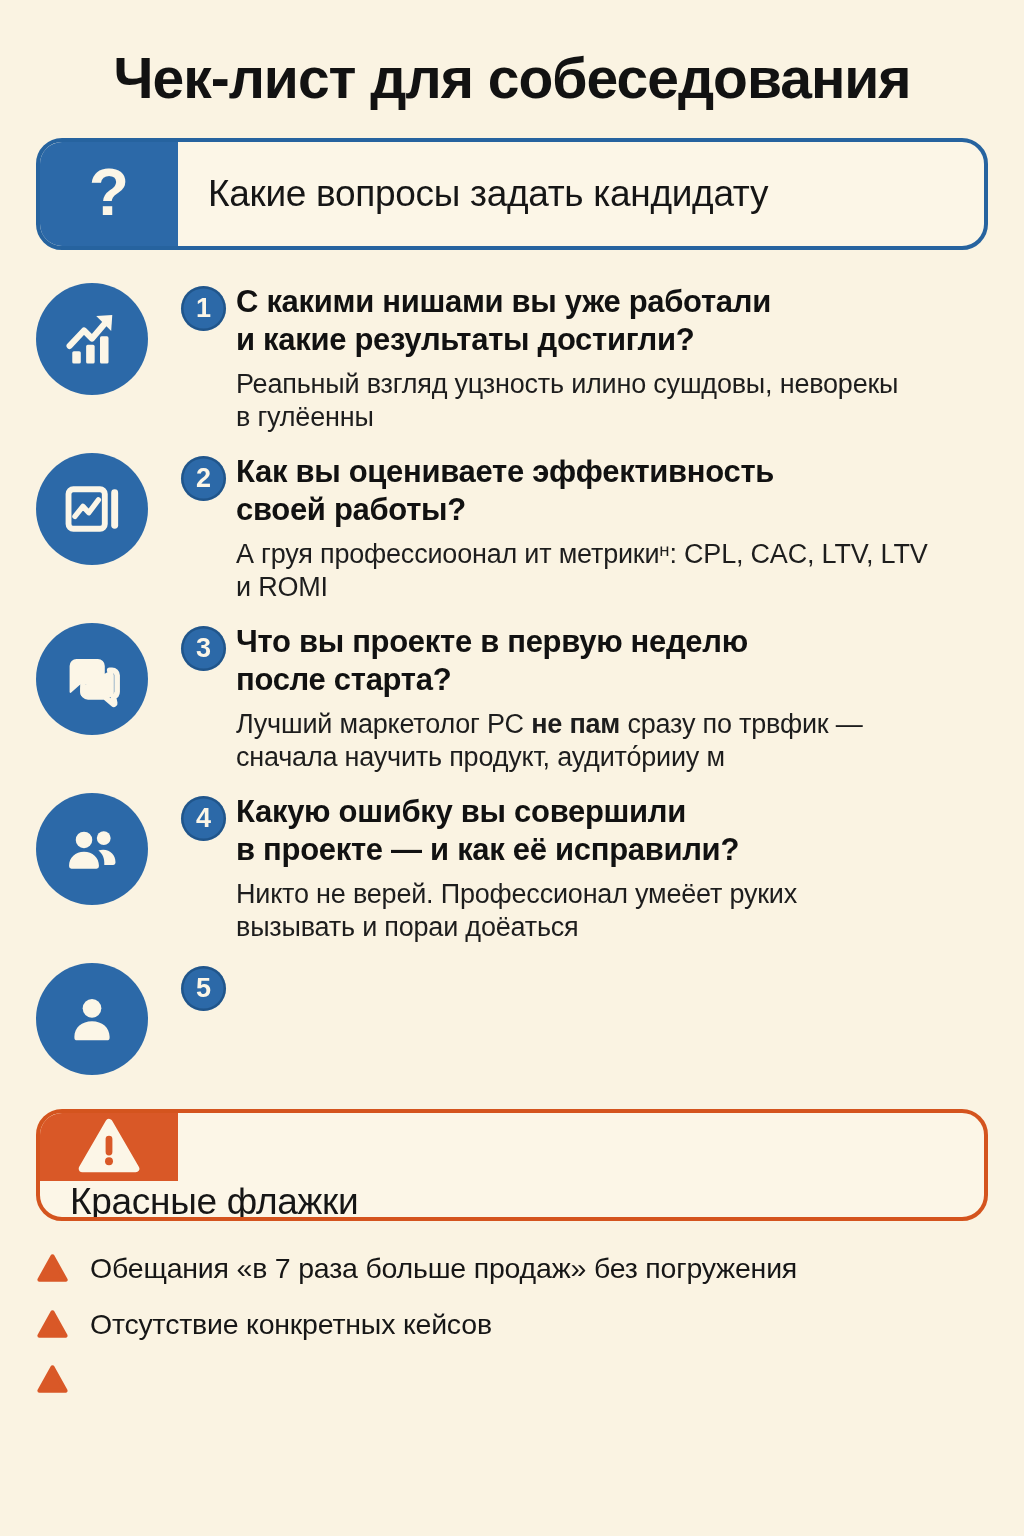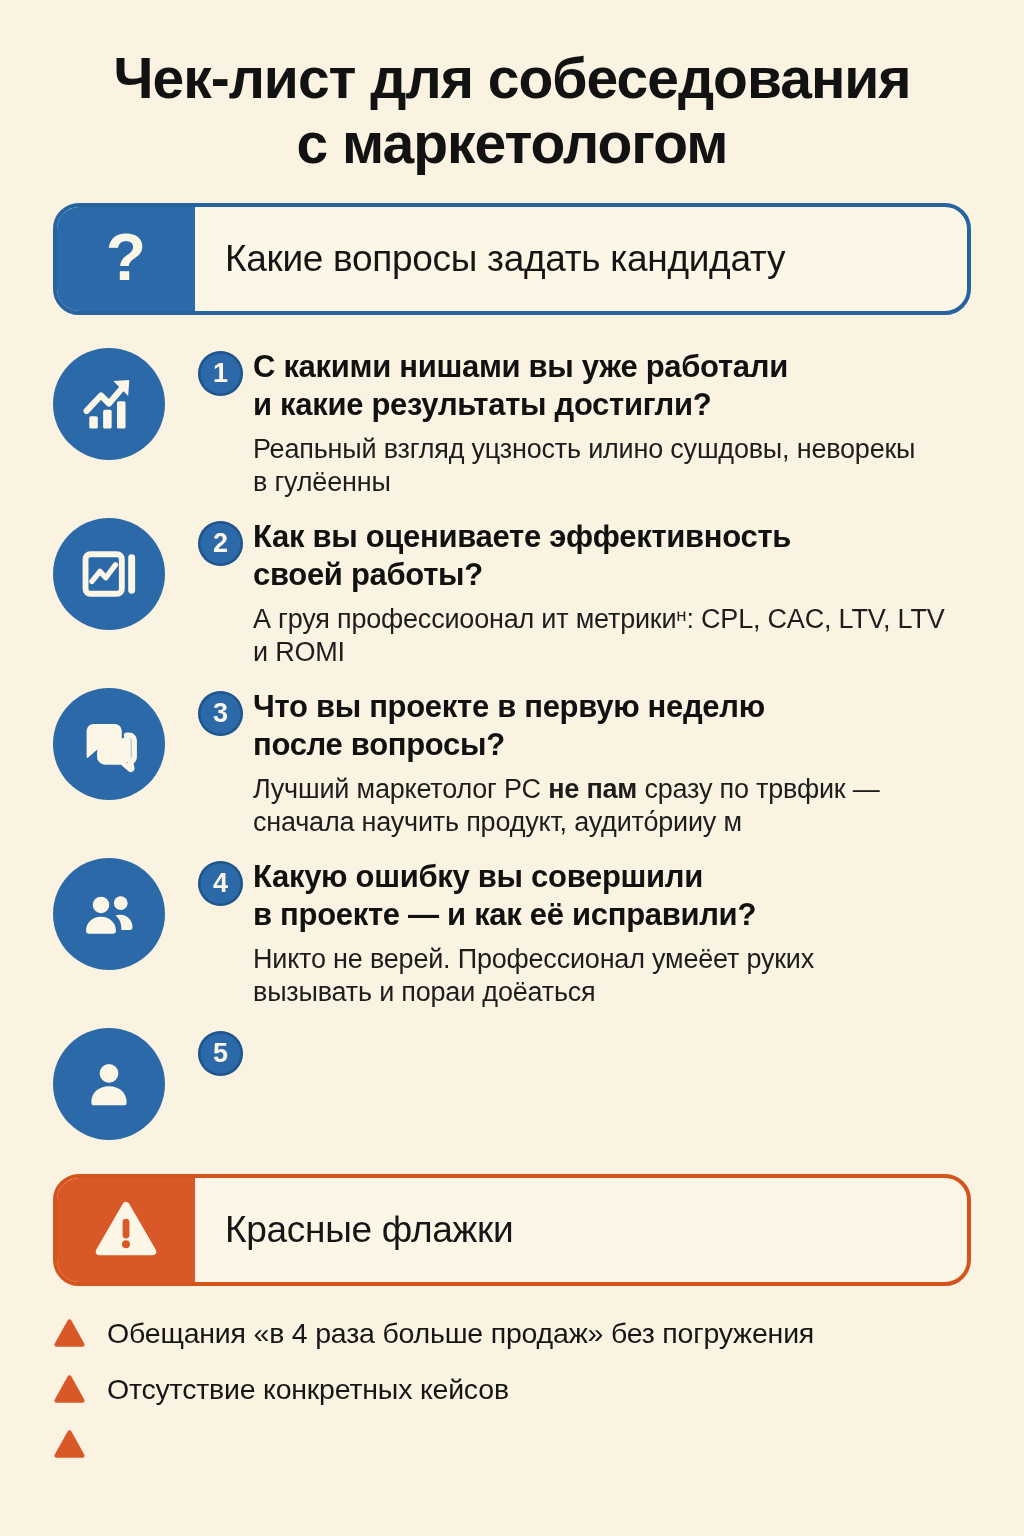--- a/index.html
+++ b/index.html
@@ -3,21 +3,21 @@
 <meta charset="utf-8">
 <style>
   html,body{margin:0;padding:0;}
   body{
     width:1024px;height:1536px;overflow:hidden;
     background:#FAF3E2;
     font-family:"Liberation Sans", sans-serif;
     color:#141414;
     -webkit-font-smoothing:antialiased;
   }
-  .content{padding:0 53px;}
+  .content{padding:0 36px;}
 
   
   .page-title{
     margin:46px 6px 0;
     text-align:center;
     font-size:57px;
     line-height:1.14;
     font-weight:700;
     letter-spacing:-1px;
     color:#121212;
@@ -26,21 +26,21 @@
   
   .banner{
     display:flex;
     height:104px;
     border-radius:26px;
     overflow:hidden;
     background:#FCF6E7;
     margin-top:27px;
   }
   .banner.blue{border:4px solid #26639F;}
-  .banner.orange{border:4px solid #D4541E;}
+  .banner.orange{border:4px solid #D4541E;flex-direction:column;}
   .banner-icon-block{
     width:138px;
     flex:0 0 auto;
     display:flex;align-items:center;justify-content:center;
   }
   .banner.blue .banner-icon-block{background:#2C69A8;}
   .banner.orange .banner-icon-block{background:#D95827;}
   .banner-title{
     display:flex;align-items:center;
     padding-left:30px;
@@ -89,21 +89,20 @@
   .flag-bullet{flex:0 0 auto;margin-right:21px;display:flex;}
   .flag-text{font-size:28.5px;color:#161616;letter-spacing:-0.2px;}
 </style>
 </head>
 <body>
 
 <div class="content">
 
   <h1 class="page-title">
     <span>Чек-лист для собеседования</span><br>
-    <span>с маркетологом</span>
   </h1>
 
   <div class="banner blue">
     <div class="banner-icon-block">
       <div class="qmark">?</div>
     </div>
     <div class="banner-title">Какие вопросы задать кандидату</div>
   </div>
 
   <div class="q-list">
@@ -153,21 +152,21 @@
         <svg viewBox="0 0 24 24" fill="none">
           <path d="M6.2 4.5 h8 a2.6 2.6 0 0 1 2.6 2.6 v4.4 a2.6 2.6 0 0 1 -2.6 2.6 h-6.6 l-3.4 3 a0.35 0.35 0 0 1 -0.6 -0.26 v-9.74 a2.6 2.6 0 0 1 2.6 -2.6 z" fill="#FCF6E7"></path>
           <path d="M18.6 9 a1.6 1.6 0 0 1 1.6 1.6 v6.6 a1.6 1.6 0 0 1 -1.6 1.6 h-0.4 l2 2.6 a0.3 0.3 0 0 1 -0.46 0.38 l-3.6 -2.98 h-6.9 a1.6 1.6 0 0 1 -1.6 -1.6 v-2" stroke="#2C69A8" stroke-width="0" fill="#FCF6E7"></path>
           <path d="M8.6 14.4 v2.4 a1.9 1.9 0 0 0 1.9 1.9 h6.3 l3.2 2.7 a0.32 0.32 0 0 0 0.52 -0.3 l-0.5 -2.5 a1.9 1.9 0 0 0 1.4 -1.83 v-6.17 a1.9 1.9 0 0 0 -1.9 -1.9 h-0.9" stroke="#FCF6E7" stroke-width="2.1" stroke-linecap="round" fill="none"></path>
         </svg>
       </div>
       <div class="q-badge">3</div>
       <div class="q-text">
         <div class="q-title">
           <span>Что вы проекте в первую неделю</span><br>
-          <span>после вопросы?</span>
+          <span>после старта?</span>
         </div>
         <div class="q-sub"><span>Лучший маркетолог РС </span><b>не пам</b><span> сразу по трвфик —
 сначала научить продукт, аудито́рииу м</span></div>
       </div>
     </div>
 
     <div class="q-item">
       <div class="q-icon">
         <svg viewBox="0 0 24 24" fill="none">
           <circle cx="9" cy="8.6" r="3.1" fill="#FCF6E7"></circle>
@@ -211,21 +210,21 @@
   </div>
 
   <div class="flag-list">
 
     <div class="flag-row">
       <span class="flag-bullet">
         <svg viewBox="0 0 24 22" width="33" height="30">
           <path d="M12 2.4 L21.6 19.6 L2.4 19.6 Z" fill="#D95827" stroke="#D95827" stroke-width="3" stroke-linejoin="round"></path>
         </svg>
       </span>
-      <span class="flag-text">Обещания «в 4 раза больше продаж» без погружения</span>
+      <span class="flag-text">Обещания «в 7 раза больше продаж» без погружения</span>
     </div>
 
     <div class="flag-row">
       <span class="flag-bullet">
         <svg viewBox="0 0 24 22" width="33" height="30">
           <path d="M12 2.4 L21.6 19.6 L2.4 19.6 Z" fill="#D95827" stroke="#D95827" stroke-width="3" stroke-linejoin="round"></path>
         </svg>
       </span>
       <span class="flag-text">Отсутствие конкретных кейсов</span>
     </div>

